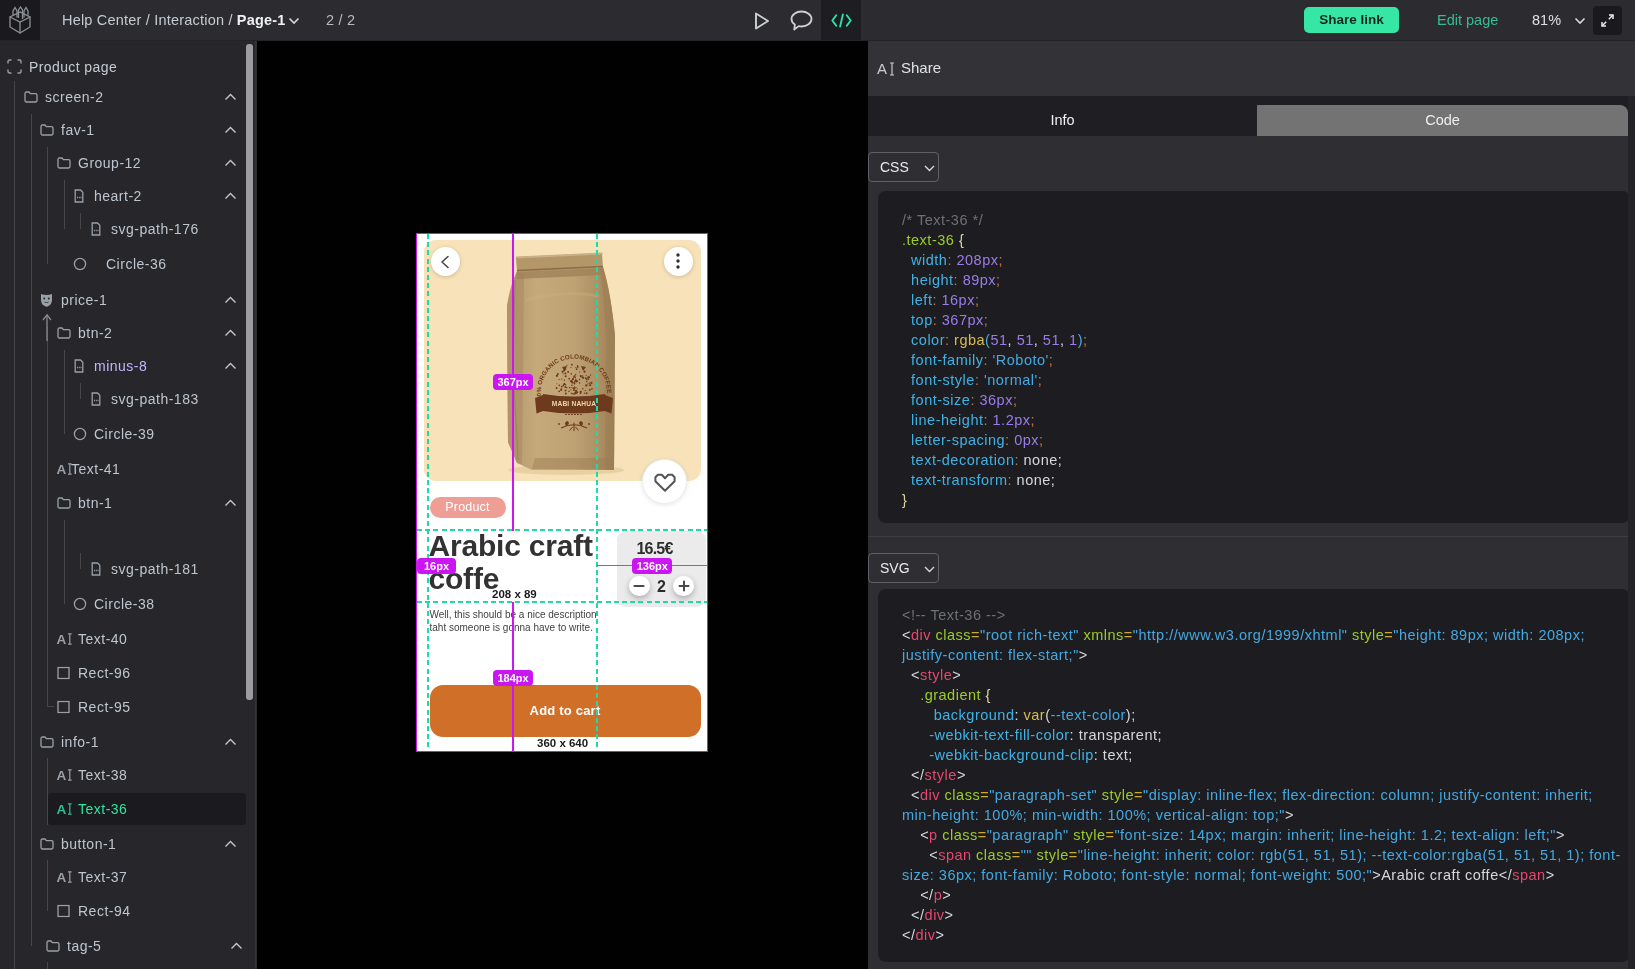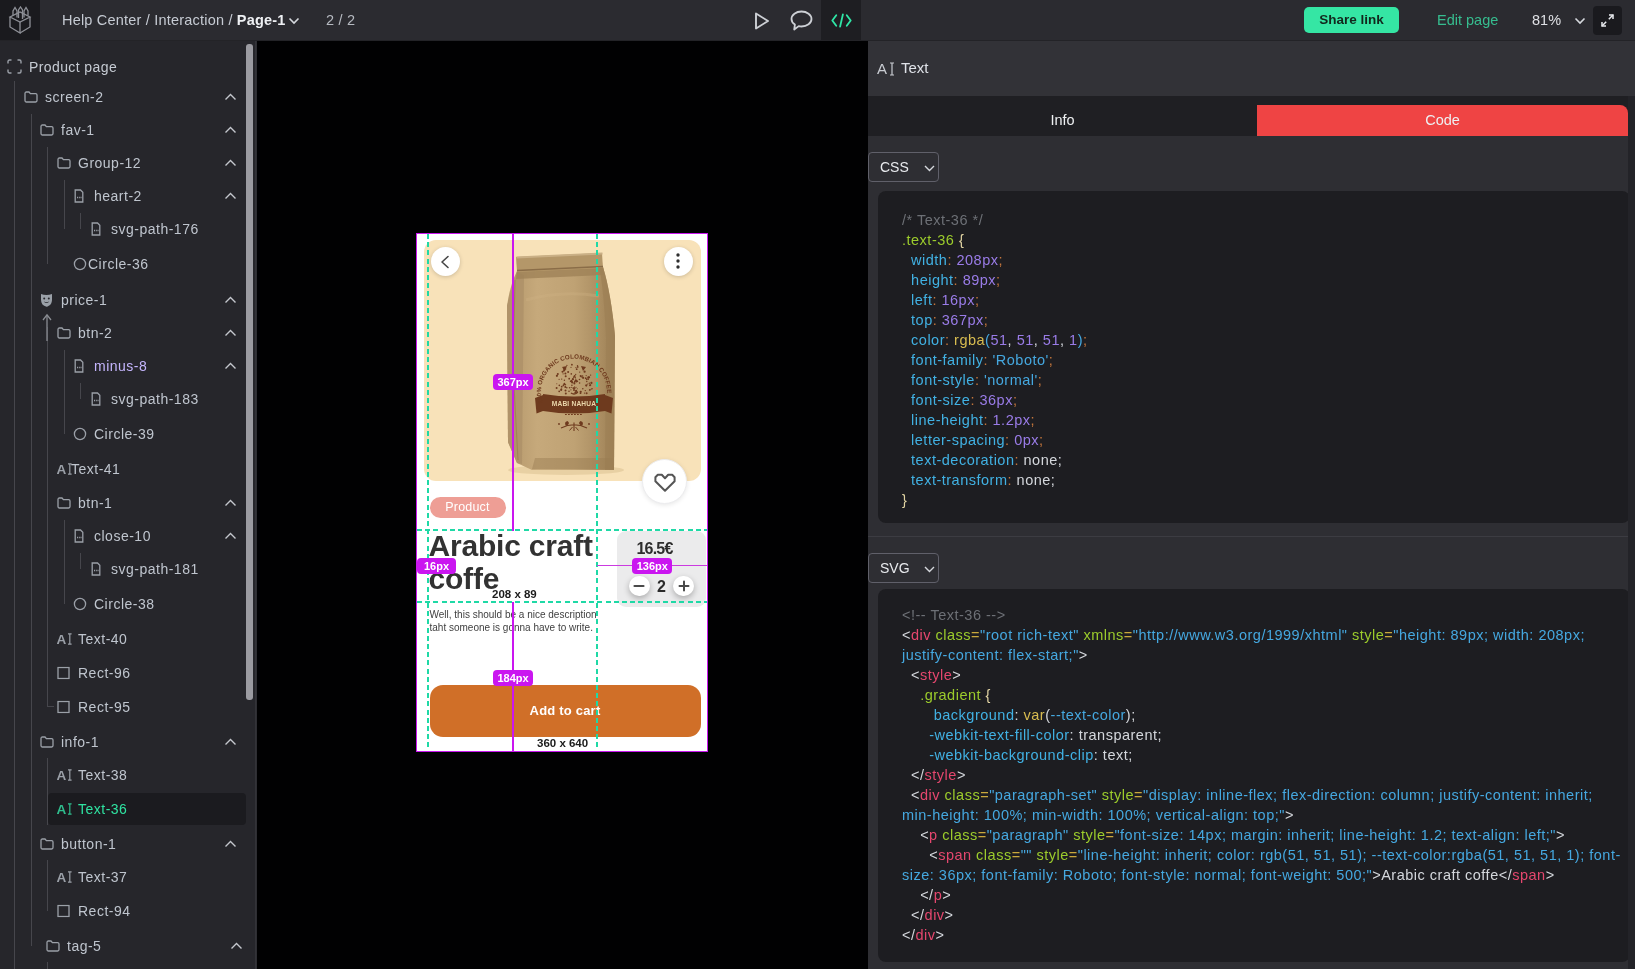--- a/index.html
+++ b/index.html
@@ -164,21 +164,21 @@
       <svg class="ticon" width="12" height="14" viewBox="0 0 12 14" style="left:90px;">
         <path d="M2.2 1 L7.5 1 L9.8 3.3 L9.8 13 L2.2 13 Z" fill="none" stroke="#9ba0a8" stroke-width="1.3"></path>
         <path d="M4 8.5 h1 M5.8 8.5 h1 M7.5 8.5 h1" stroke="#9ba0a8" stroke-width="1.3"></path>
       </svg>
       <span class="tlabel" style="left:111px;color:#bfc5ce;">svg-path-176</span>
     </div>
 <div class="trow" style="top:208px;">
       <svg class="ticon" width="14" height="14" viewBox="0 0 14 14" style="left:73px;">
         <circle cx="7" cy="7" r="5.6" fill="none" stroke="#9ba0a8" stroke-width="1.3"></circle>
       </svg>
-      <span class="tlabel" style="left:88px;color:#bfc5ce;text-align:center;">Circle-36</span>
+      <span class="tlabel" style="left:106px;color:#bfc5ce;text-align:center;">Circle-36</span>
     </div>
 <div class="trow" style="top:244px;">
       <svg class="ticon" width="13" height="14" viewBox="0 0 13 14" style="left:40px;">
         <path d="M1 1 Q3.5 2 6.5 2 Q9.5 2 12 1 L12 6.8 C12 10.6 9.9 13 6.5 13.8 C3.1 13 1 10.6 1 6.8 Z" fill="#9aa0a8"></path>
         <circle cx="4.2" cy="5.6" r="1" fill="#26262b"></circle>
         <circle cx="8.8" cy="5.6" r="1" fill="#26262b"></circle>
         <path d="M3.8 8.4 C4.6 10.2 8.4 10.2 9.2 8.4 Q6.5 9.6 3.8 8.4 Z" fill="#26262b"></path>
       </svg>
       <span class="tlabel" style="left:61px;color:#bfc5ce;">price-1</span>
       <svg class="tchev" width="13" height="8" viewBox="0 0 13 8">
@@ -222,30 +222,20 @@
         <text x="-0.5" y="11.5" font-size="13.5" font-weight="bold" fill="#9ba0a8" font-family="Liberation Sans">A</text>
         <path d="M11 1.4 L14.6 1.4 M12.8 1.4 L12.8 11.6 M11 11.6 L14.6 11.6" stroke="#9ba0a8" stroke-width="1.2"></path>
       </svg>
       <span class="tlabel" style="left:71px;color:#bfc5ce;">Text-41</span>
     </div>
 <div class="trow" style="top:447px;">
       <svg class="ticon" width="14" height="12" viewBox="0 0 14 12" style="left:57px;">
         <path d="M1 2.4 C1 1.6 1.6 1 2.4 1 L5 1 L6.4 2.6 L11.6 2.6 C12.4 2.6 13 3.2 13 4 L13 9.6 C13 10.4 12.4 11 11.6 11 L2.4 11 C1.6 11 1 10.4 1 9.6 Z" fill="none" stroke="#9ba0a8" stroke-width="1.3"></path>
       </svg>
       <span class="tlabel" style="left:78px;color:#bfc5ce;">btn-1</span>
-      <svg class="tchev" width="13" height="8" viewBox="0 0 13 8">
-        <path d="M1.5 6.5 L6.5 1.5 L11.5 6.5" stroke="#c5c8ce" stroke-width="1.4" fill="none"></path>
-      </svg>
-    </div>
-<div class="trow" style="top:480px;">
-      <svg class="ticon" width="12" height="14" viewBox="0 0 12 14" style="left:73px;">
-        <path d="M2.2 1 L7.5 1 L9.8 3.3 L9.8 13 L2.2 13 Z" fill="none" stroke="#9ba0a8" stroke-width="1.3"></path>
-        <path d="M4 8.5 h1 M5.8 8.5 h1 M7.5 8.5 h1" stroke="#9ba0a8" stroke-width="1.3"></path>
-      </svg>
-      <span class="tlabel" style="left:94px;color:#bfc5ce;">close-10</span>
       <svg class="tchev" width="13" height="8" viewBox="0 0 13 8">
         <path d="M1.5 6.5 L6.5 1.5 L11.5 6.5" stroke="#c5c8ce" stroke-width="1.4" fill="none"></path>
       </svg>
     </div>
 <div class="trow" style="top:513px;">
       <svg class="ticon" width="12" height="14" viewBox="0 0 12 14" style="left:90px;">
         <path d="M2.2 1 L7.5 1 L9.8 3.3 L9.8 13 L2.2 13 Z" fill="none" stroke="#9ba0a8" stroke-width="1.3"></path>
         <path d="M4 8.5 h1 M5.8 8.5 h1 M7.5 8.5 h1" stroke="#9ba0a8" stroke-width="1.3"></path>
       </svg>
       <span class="tlabel" style="left:111px;color:#bfc5ce;">svg-path-181</span>
@@ -536,25 +526,25 @@
 </div>
 
 <div id="rpanel">
   <div id="rheader">
     <svg width="20" height="16" viewBox="0 0 20 16" style="position:absolute;left:9px;top:20px">
       <text x="0" y="13" font-size="15" fill="#c9ccd2" font-family="Liberation Sans">A</text>
       <g stroke="#c9ccd2" stroke-width="1.2">
           <path d="M13 2 L17 2 M15 2 L15 14 M13 14 L17 14"></path>
         </g>
     </svg>
-    <span style="position:absolute;left:33px;top:18px;font-size:15px;color:#dfe2e8;">Text</span>
+    <span style="position:absolute;left:33px;top:18px;font-size:15px;color:#dfe2e8;">Share</span>
   </div>
   <div id="tabstrip">
     <div class="tab" style="left:0;width:389px;color:#eef0f2;line-height:48px;">Info</div>
-    <div class="tab" style="left:389px;width:371px;background:#ef4444;color:#eef0f2;border-radius:0 8px 0 0;top:9px;height:31px;line-height:30px;">Code</div>
+    <div class="tab" style="left:389px;width:371px;background:#737373;color:#eef0f2;border-radius:0 8px 0 0;top:9px;height:31px;line-height:30px;">Code</div>
   </div>
   <div class="dropdown" style="top:111px;">CSS
     <svg width="11" height="7" viewBox="0 0 11 7" style="position:absolute;left:55px;top:11.5px">
       <path d="M1 1 L5.5 5.5 L10 1" stroke="#d5d8dd" stroke-width="1.4" fill="none"></path>
       </svg>
   </div>
   <div class="codeblock" style="top:150px;height:332px;">
     <div class="code" style="position:absolute;left:16px;top:19px;"><div style="height:20px;"><span class="cm">/* Text-36 */</span></div><div style="height:20px;"><span class="sel">.text-36</span><span class="wh"> </span><span class="br">{</span></div><div style="height:20px;"><span class="wh">  </span><span class="pr">width</span><span class="pu">:</span><span class="wh"> </span><span class="va">208px</span><span class="pu">;</span></div><div style="height:20px;"><span class="wh">  </span><span class="pr">height</span><span class="pu">:</span><span class="wh"> </span><span class="va">89px</span><span class="pu">;</span></div><div style="height:20px;"><span class="wh">  </span><span class="pr">left</span><span class="pu">:</span><span class="wh"> </span><span class="va">16px</span><span class="pu">;</span></div><div style="height:20px;"><span class="wh">  </span><span class="pr">top</span><span class="pu">:</span><span class="wh"> </span><span class="va">367px</span><span class="pu">;</span></div><div style="height:20px;"><span class="wh">  </span><span class="pr">color</span><span class="pu">:</span><span class="wh"> </span><span class="fn">rgba</span><span class="st">(</span><span class="va">51</span><span class="wh">, </span><span class="va">51</span><span class="wh">, </span><span class="va">51</span><span class="wh">, </span><span class="va">1</span><span class="st">)</span><span class="pu">;</span></div><div style="height:20px;"><span class="wh">  </span><span class="pr">font-family</span><span class="pu">:</span><span class="wh"> </span><span class="st">'Roboto'</span><span class="pu">;</span></div><div style="height:20px;"><span class="wh">  </span><span class="pr">font-style</span><span class="pu">:</span><span class="wh"> </span><span class="st">'normal'</span><span class="pu">;</span></div><div style="height:20px;"><span class="wh">  </span><span class="pr">font-size</span><span class="pu">:</span><span class="wh"> </span><span class="va">36px</span><span class="pu">;</span></div><div style="height:20px;"><span class="wh">  </span><span class="pr">line-height</span><span class="pu">:</span><span class="wh"> </span><span class="va">1.2px</span><span class="pu">;</span></div><div style="height:20px;"><span class="wh">  </span><span class="pr">letter-spacing</span><span class="pu">:</span><span class="wh"> </span><span class="va">0px</span><span class="pu">;</span></div><div style="height:20px;"><span class="wh">  </span><span class="pr">text-decoration</span><span class="pu">:</span><span class="wh"> </span><span class="wh2">none</span><span class="wh">;</span></div><div style="height:20px;"><span class="wh">  </span><span class="pr">text-transform</span><span class="pu">:</span><span class="wh"> </span><span class="wh2">none</span><span class="wh">;</span></div><div style="height:20px;"><span class="br">}</span></div></div>
   </div>
   <div style="position:absolute;left:0;top:495px;width:767px;height:1px;background:#3c3c42;"></div>

